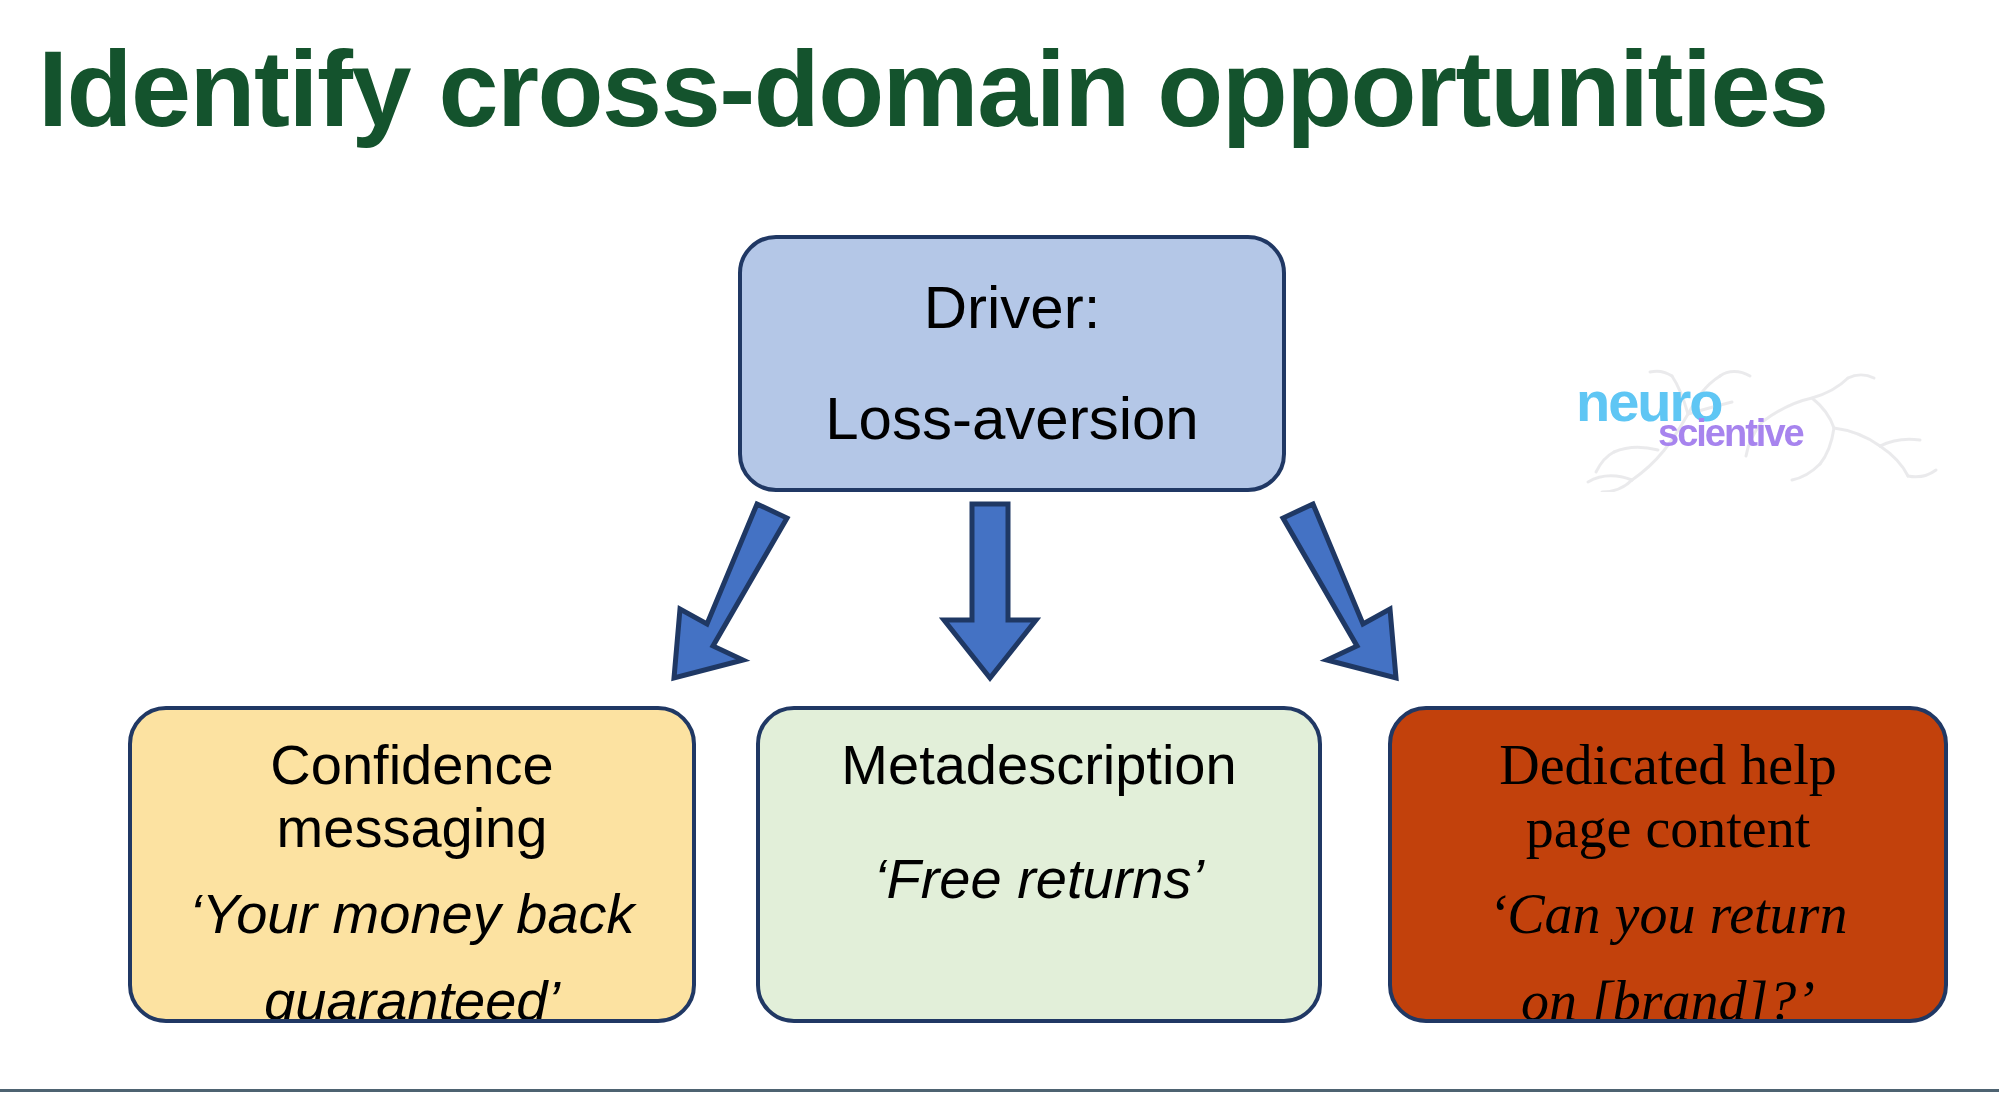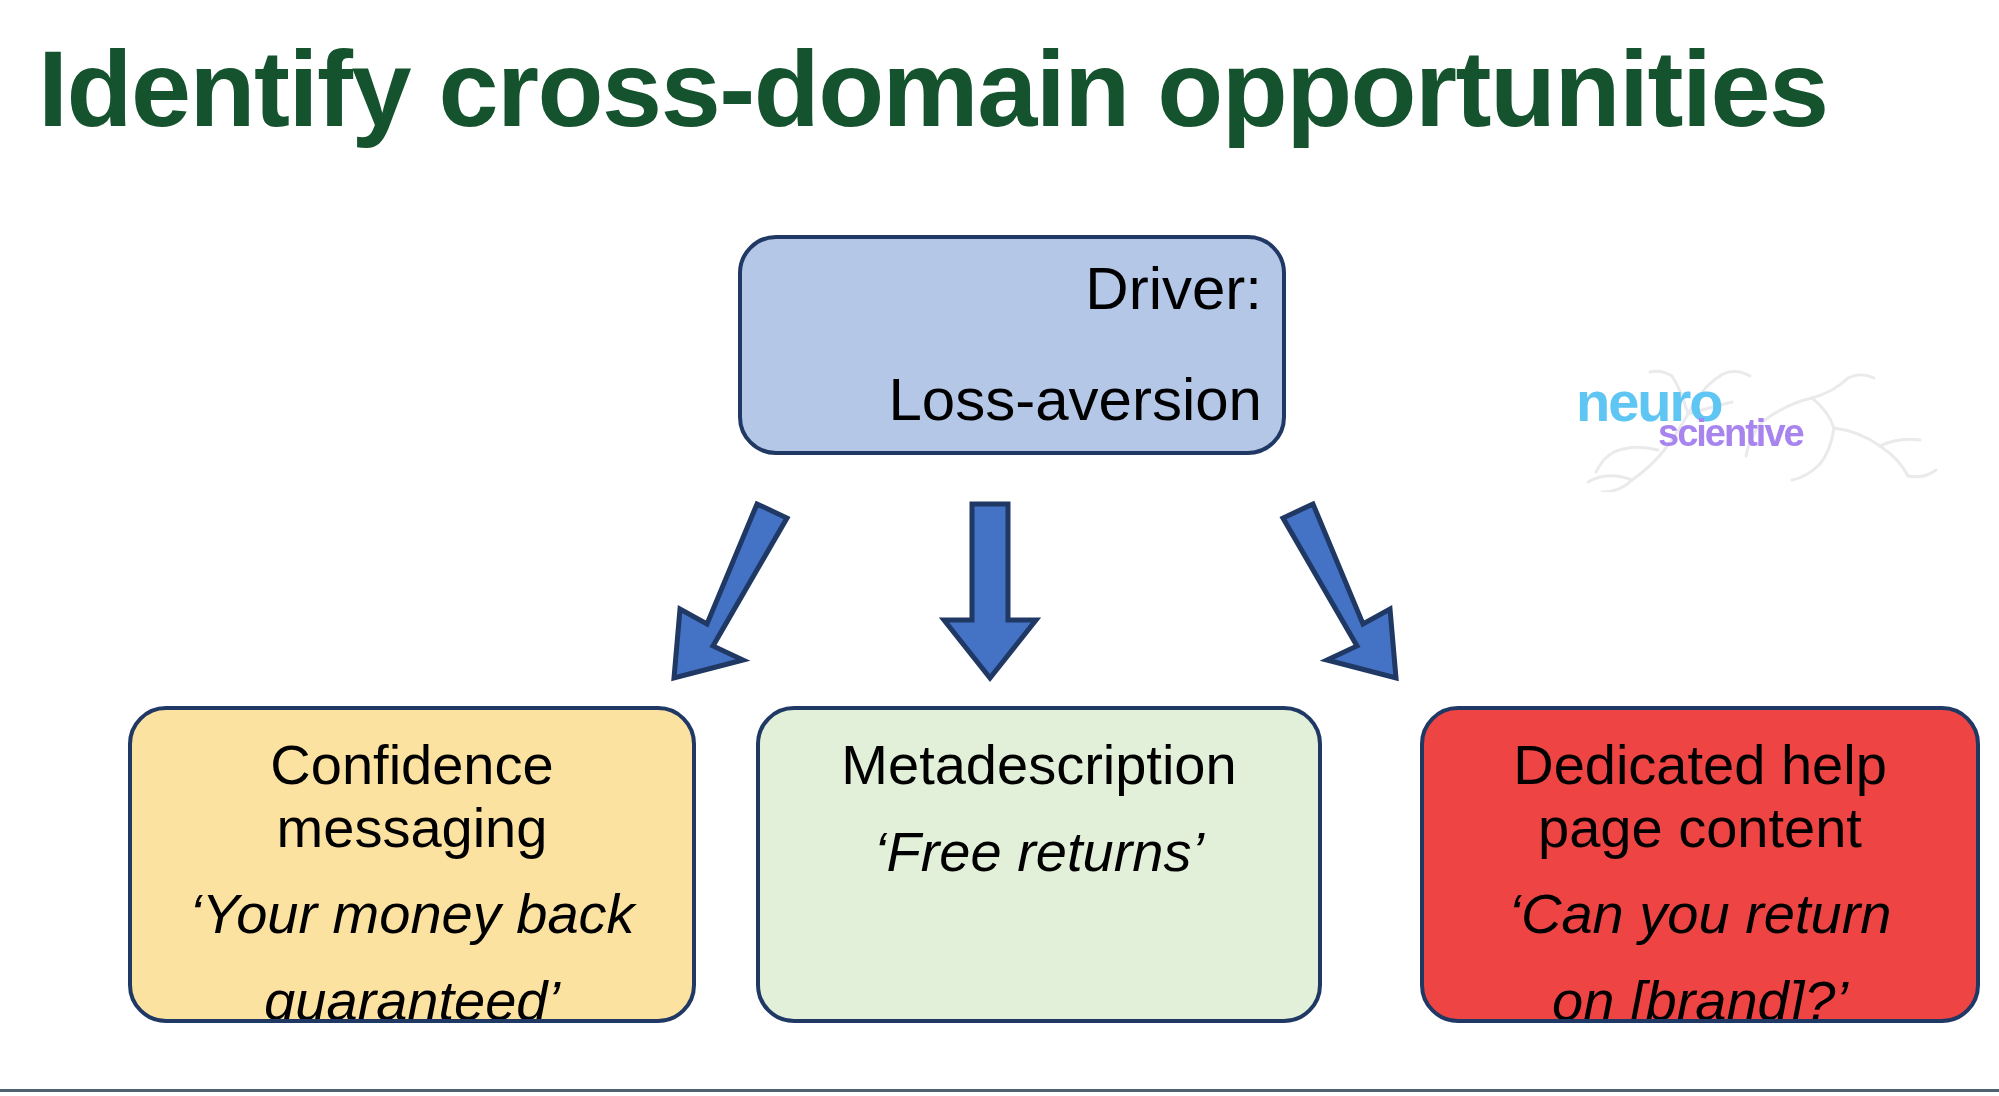--- a/index.html
+++ b/index.html
@@ -60,25 +60,24 @@
     font-style: italic;
     font-weight: 400;
     margin-top: 24px;
   }
 
   
   #driver-box {
     left: 738px;
     top: 235px;
     width: 548px;
-    height: 220px;
+    height: 257px;
     background: #b4c7e7;
     justify-content: center;
-    padding: 8px 20px;
-    text-align: right;
+    padding: 8px 10px;
   }
   #driver-box .line {
     font-size: 60px;
     line-height: 1.28;
   }
   #driver-box .line + .line {
     margin-top: 34px;
   }
 
   
@@ -98,26 +97,28 @@
     width: 568px;
     background: #fbe2a0;
     background: #fce5a6;
   }
   #confidence-box { background: #fce2a1; }
 
   #metadescription-box {
     left: 756px;
     width: 566px;
     background: #e2efd9;
+    gap: 27px;
   }
 
   #help-page-box {
-    left: 1420px;
+    left: 1388px;
     width: 560px;
-    background: #ef4444;
+    background: #c2410c;
+    font-family: Liberation Serif, serif;
   }
 
   
   .arrow {
     position: absolute;
     overflow: visible;
   }
   .arrow svg { display: block; overflow: visible; }
   .arrow-shape {
     fill: #4472c4;

